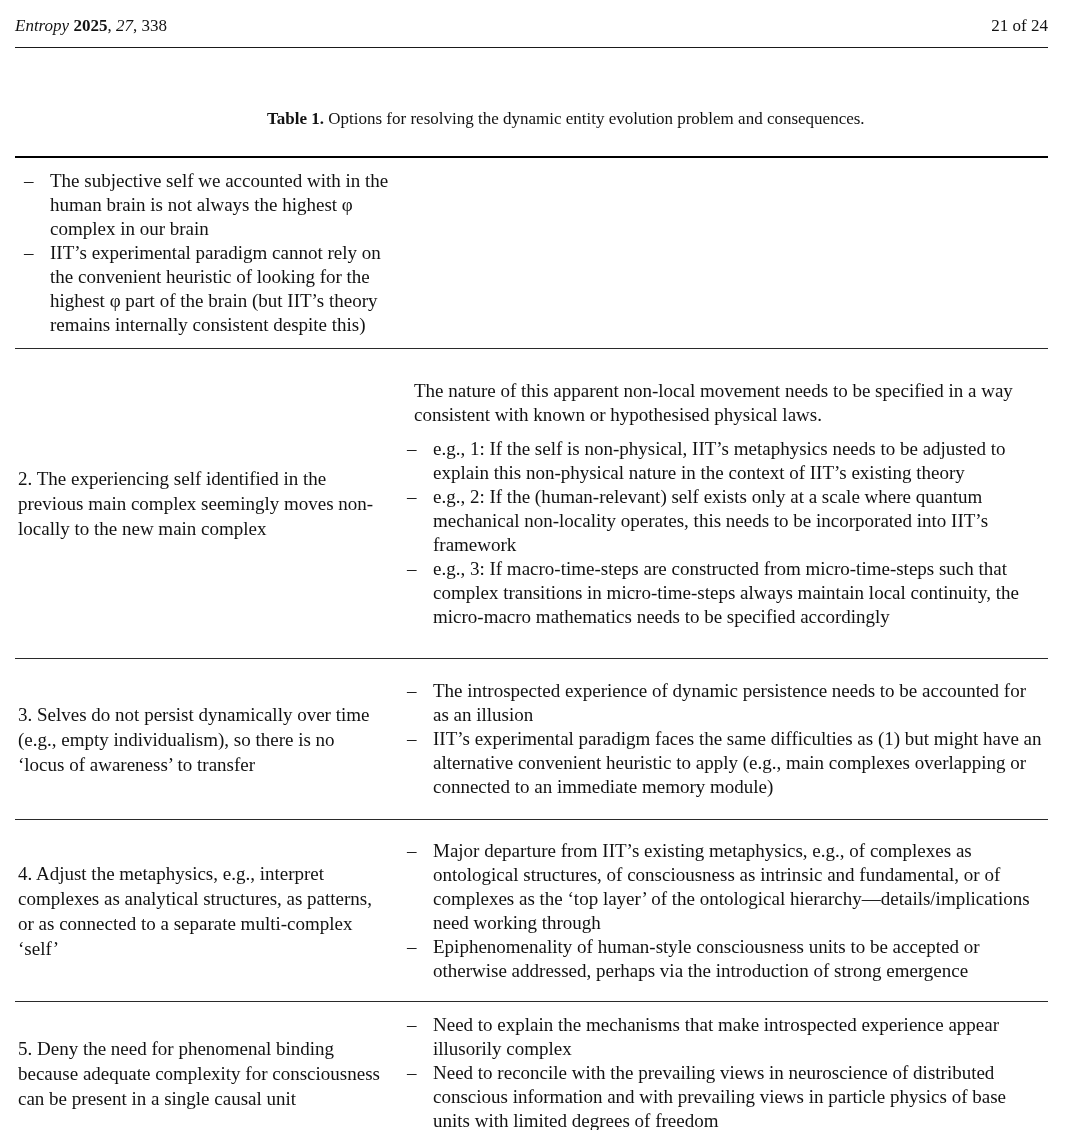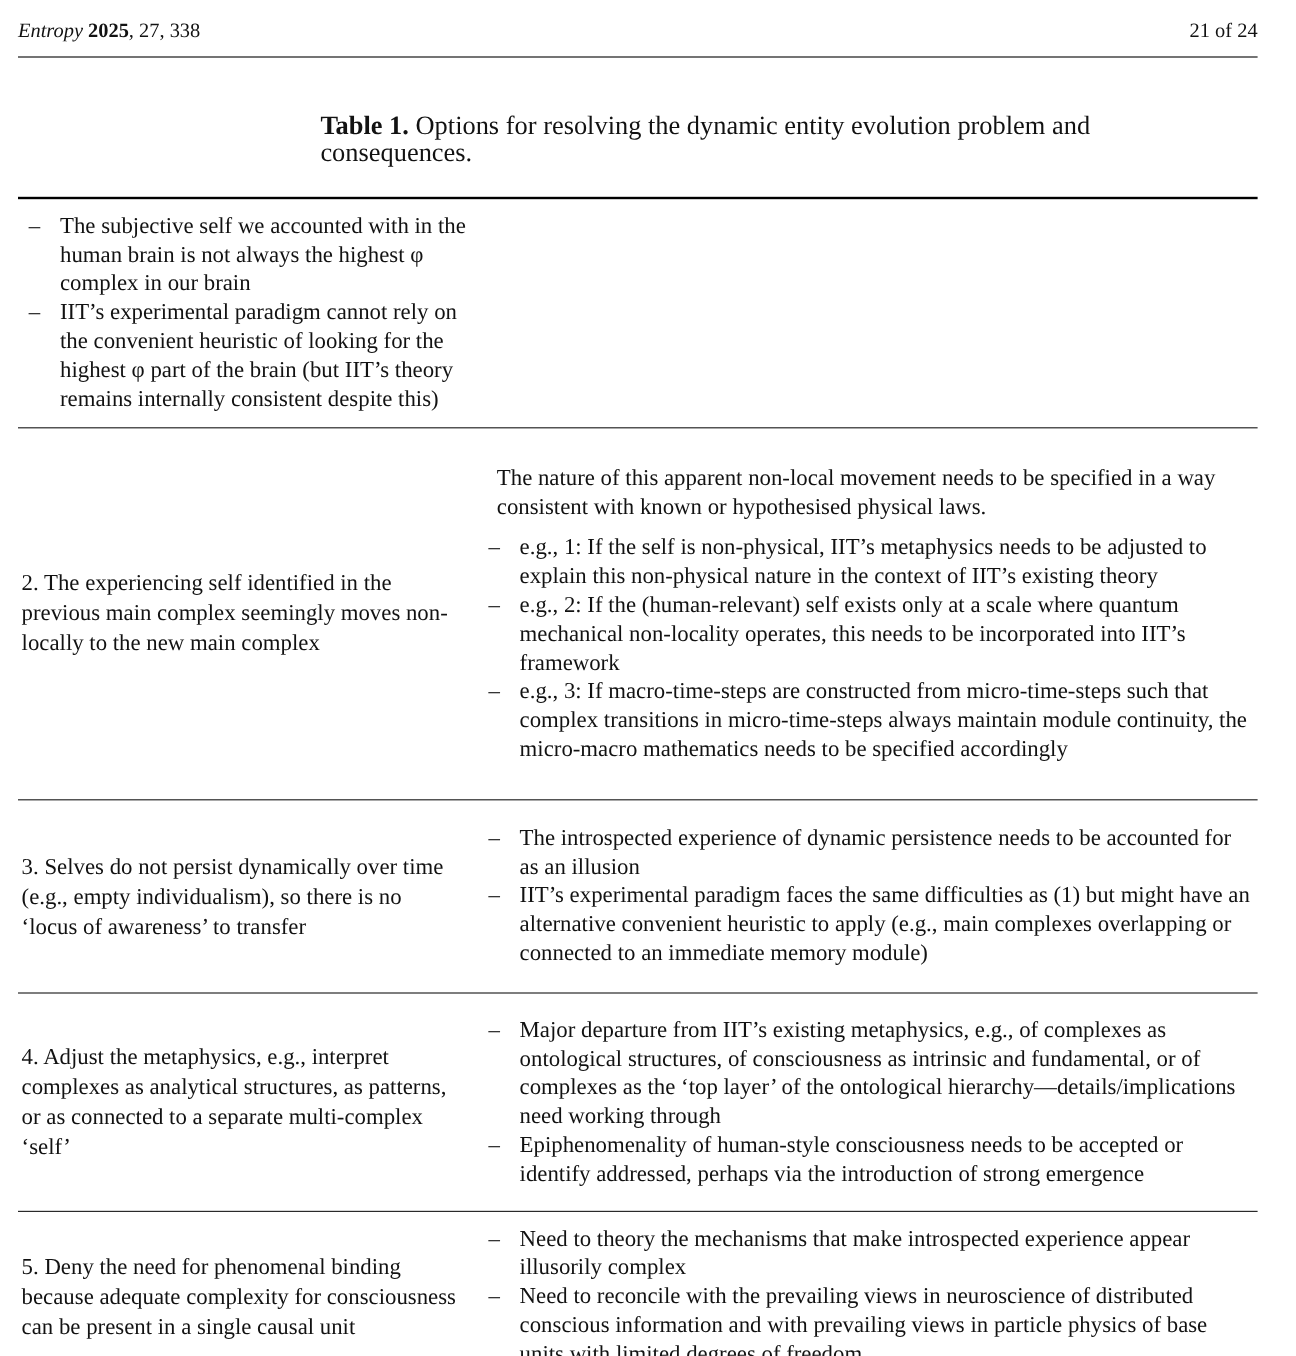--- a/index.html
+++ b/index.html
@@ -21,31 +21,31 @@
   .page-header {
     display: flex;
     justify-content: space-between;
     align-items: flex-end;
     padding-top: 16px;
     font-size: 17px;
     line-height: 20px;
   }
   .page-header .journal { font-style: italic; margin-top: 48px; }
   .page-header .year { font-weight: bold; }
-  .page-header .volume { }
+  .page-header .volume { font-style: italic; }
   .header-rule {
     border-bottom: 1.6px solid #1a1a1a;
     margin-top: 11px;
   }
   
   .caption {
-    margin-top: 46px;
+    margin-top: 60px;
     padding-left: 252px;
     padding-right: 30px;
-    font-size: 22px;
+    font-size: 17px;
     line-height: 22px;
   }
   .caption .label { font-weight: bold; }
   
   .dtable {
     margin-top: 26px;
     border-top: 2.5px solid #000;
   }
   .trow {
     display: grid;
@@ -129,21 +129,21 @@
         <div class="bullet">
           <span class="dash">–</span>
           <span class="btxt">e.g., 1: If the self is non-physical, IIT’s metaphysics needs to be adjusted to explain this non-physical nature in the context of IIT’s existing theory</span>
         </div>
         <div class="bullet">
           <span class="dash">–</span>
           <span class="btxt">e.g., 2: If the (human-relevant) self exists only at a scale where quantum mechanical non-locality operates, this needs to be incorporated into IIT’s framework</span>
         </div>
         <div class="bullet">
           <span class="dash">–</span>
-          <span class="btxt">e.g., 3: If macro-time-steps are constructed from micro-time-steps such that complex transitions in micro-time-steps always maintain module continuity, the micro-macro mathematics needs to be specified accordingly</span>
+          <span class="btxt">e.g., 3: If macro-time-steps are constructed from micro-time-steps such that complex transitions in micro-time-steps always maintain local continuity, the micro-macro mathematics needs to be specified accordingly</span>
         </div>
       </div>
     </div>
 
     <div class="trow r3">
       <div class="cell-left">3. Selves do not persist dynamically over time (e.g., empty individualism), so there is no ‘locus of awareness’ to transfer</div>
       <div class="cell-right">
         <div class="bullet">
           <span class="dash">–</span>
           <span class="btxt">The introspected experience of dynamic persistence needs to be accounted for as an illusion</span>
@@ -157,31 +157,31 @@
 
     <div class="trow r4">
       <div class="cell-left">4. Adjust the metaphysics, e.g., interpret complexes as analytical structures, as patterns, or as connected to a separate multi-complex ‘self’</div>
       <div class="cell-right">
         <div class="bullet">
           <span class="dash">–</span>
           <span class="btxt">Major departure from IIT’s existing metaphysics, e.g., of complexes as ontological structures, of consciousness as intrinsic and fundamental, or of complexes as the ‘top layer’ of the ontological hierarchy—details/implications need working through</span>
         </div>
         <div class="bullet">
           <span class="dash">–</span>
-          <span class="btxt">Epiphenomenality of human-style consciousness needs to be accepted or identify addressed, perhaps via the introduction of strong emergence</span>
+          <span class="btxt">Epiphenomenality of human-style consciousness units to be accepted or otherwise addressed, perhaps via the introduction of strong emergence</span>
         </div>
       </div>
     </div>
 
     <div class="trow r5 last">
       <div class="cell-left">5. Deny the need for phenomenal binding because adequate complexity for consciousness can be present in a single causal unit</div>
       <div class="cell-right">
         <div class="bullet">
           <span class="dash">–</span>
-          <span class="btxt">Need to theory the mechanisms that make introspected experience appear illusorily complex</span>
+          <span class="btxt">Need to explain the mechanisms that make introspected experience appear illusorily complex</span>
         </div>
         <div class="bullet">
           <span class="dash">–</span>
           <span class="btxt">Need to reconcile with the prevailing views in neuroscience of distributed conscious information and with prevailing views in particle physics of base units with limited degrees of freedom</span>
         </div>
       </div>
     </div>
 
   </div>
 </div>

